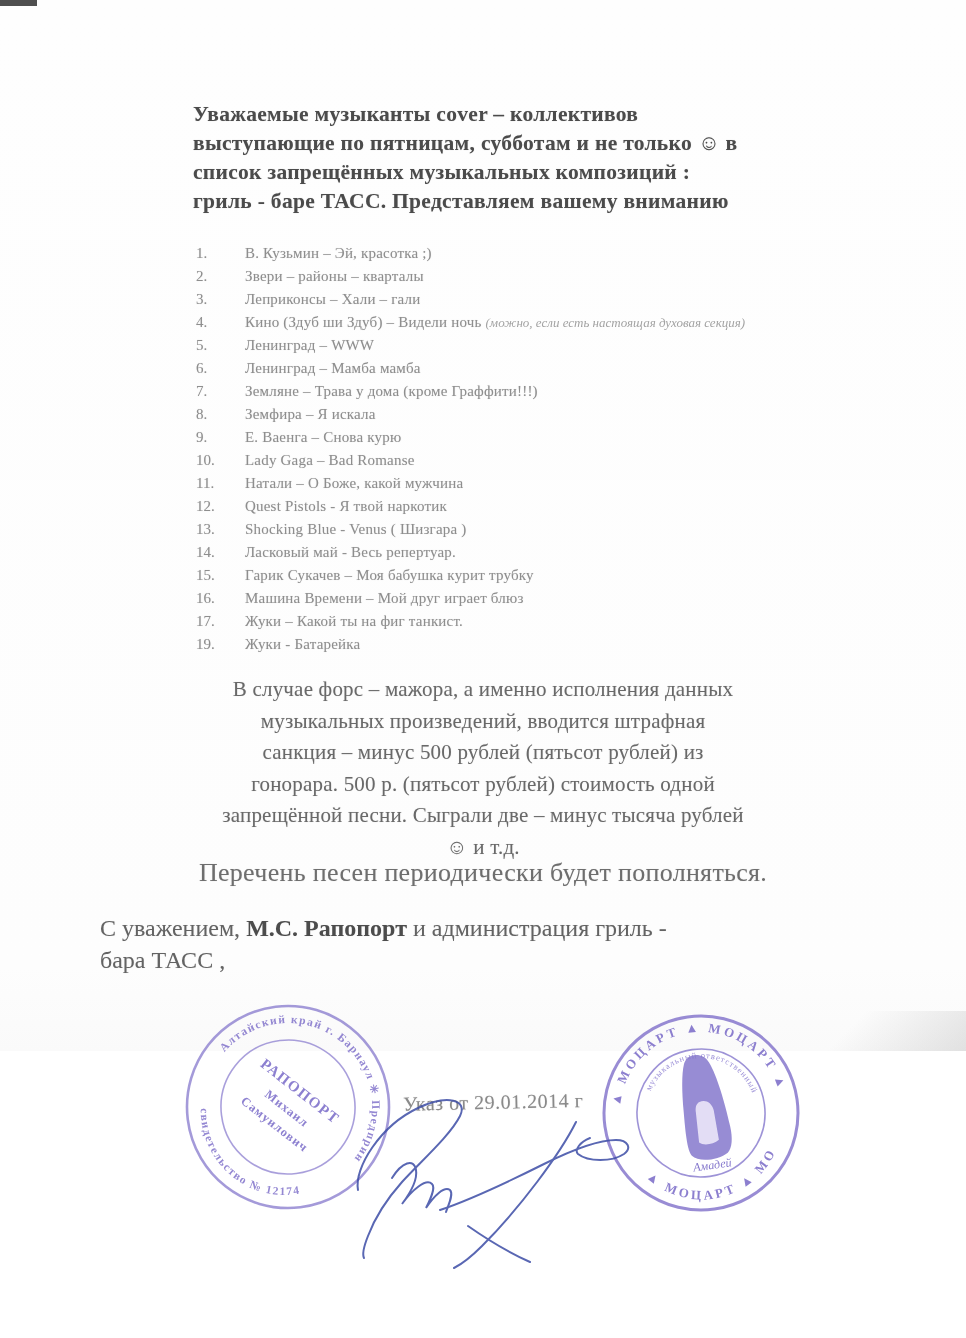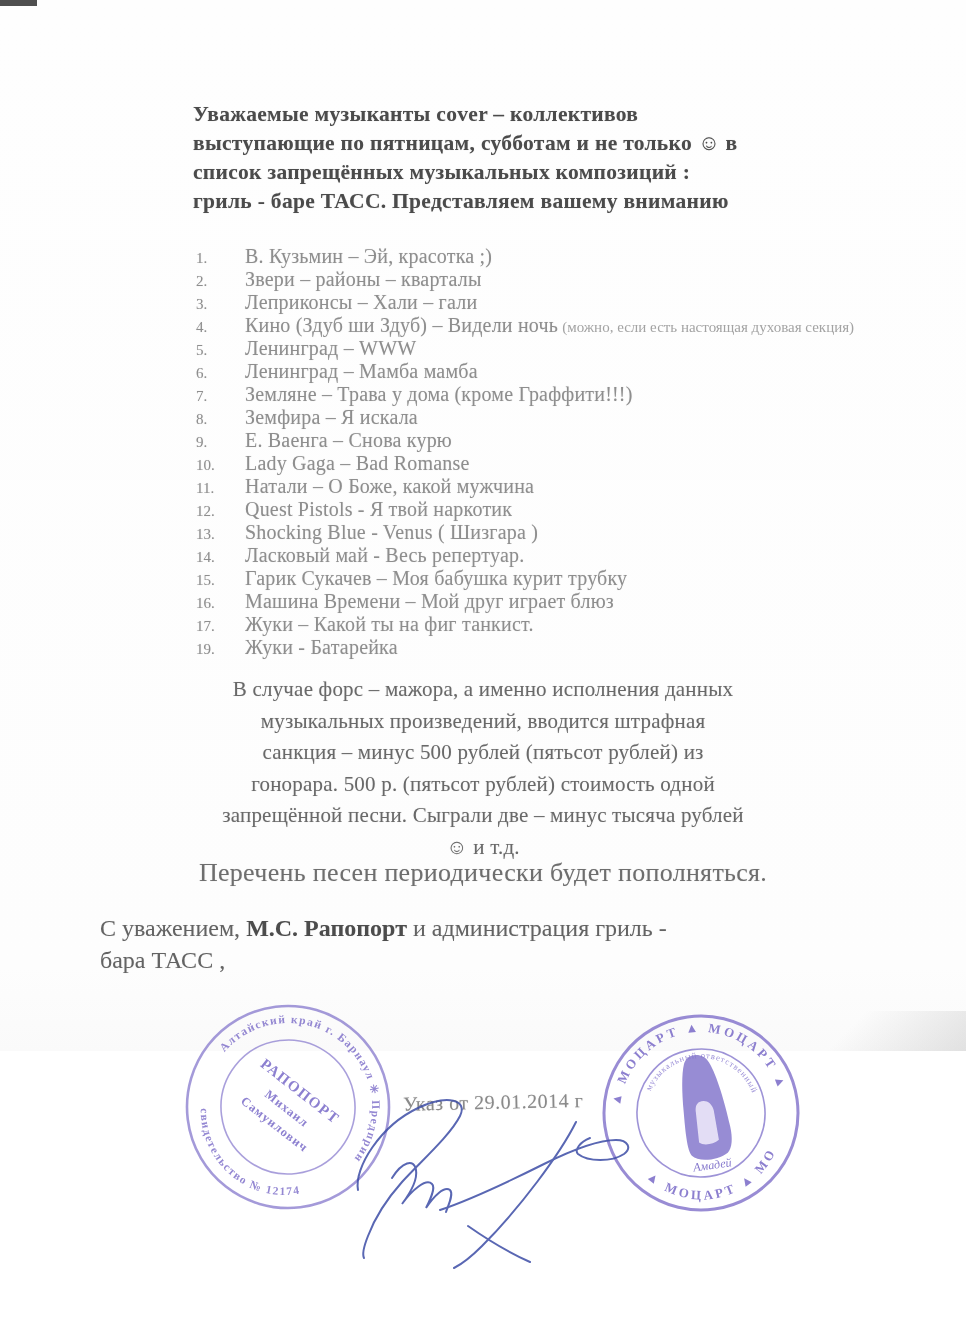--- a/index.html
+++ b/index.html
@@ -27,25 +27,25 @@
     letter-spacing:.3px;text-shadow:0 0 1px rgba(70,70,70,.25);
   }
   
   .songlist{position:absolute;left:196px;top:245px;width:700px;}
   .song-row{display:flex;height:23px;align-items:baseline;}
   .song-num{
     width:49px;flex:0 0 49px;font-size:15px;color:#8e8e8e;
     text-shadow:0 0 1px rgba(120,120,120,.25);
   }
   .song-title{
-    font-size:20px;color:#8e8e8e;letter-spacing:.2px;white-space:nowrap;
+    font-size:15px;color:#8e8e8e;letter-spacing:.2px;white-space:nowrap;
     text-shadow:0 0 1px rgba(120,120,120,.25);
   }
   .song-note{
-    font-size:15px;color:#a3a3a3;margin-left:4px;white-space:nowrap;
+    font-size:13px;color:#a3a3a3;margin-left:4px;white-space:nowrap;font-style:italic;
   }
   
   .penalty{
     position:absolute;left:120px;top:674px;width:726px;text-align:center;
     font-size:21px;color:#696969;line-height:31.5px;letter-spacing:.2px;
     text-shadow:0 0 1px rgba(90,90,90,.25);
   }
   .update-note{
     position:absolute;left:120px;top:858px;width:726px;text-align:center;
     font-size:26px;color:#6e6e6e;letter-spacing:.3px;

